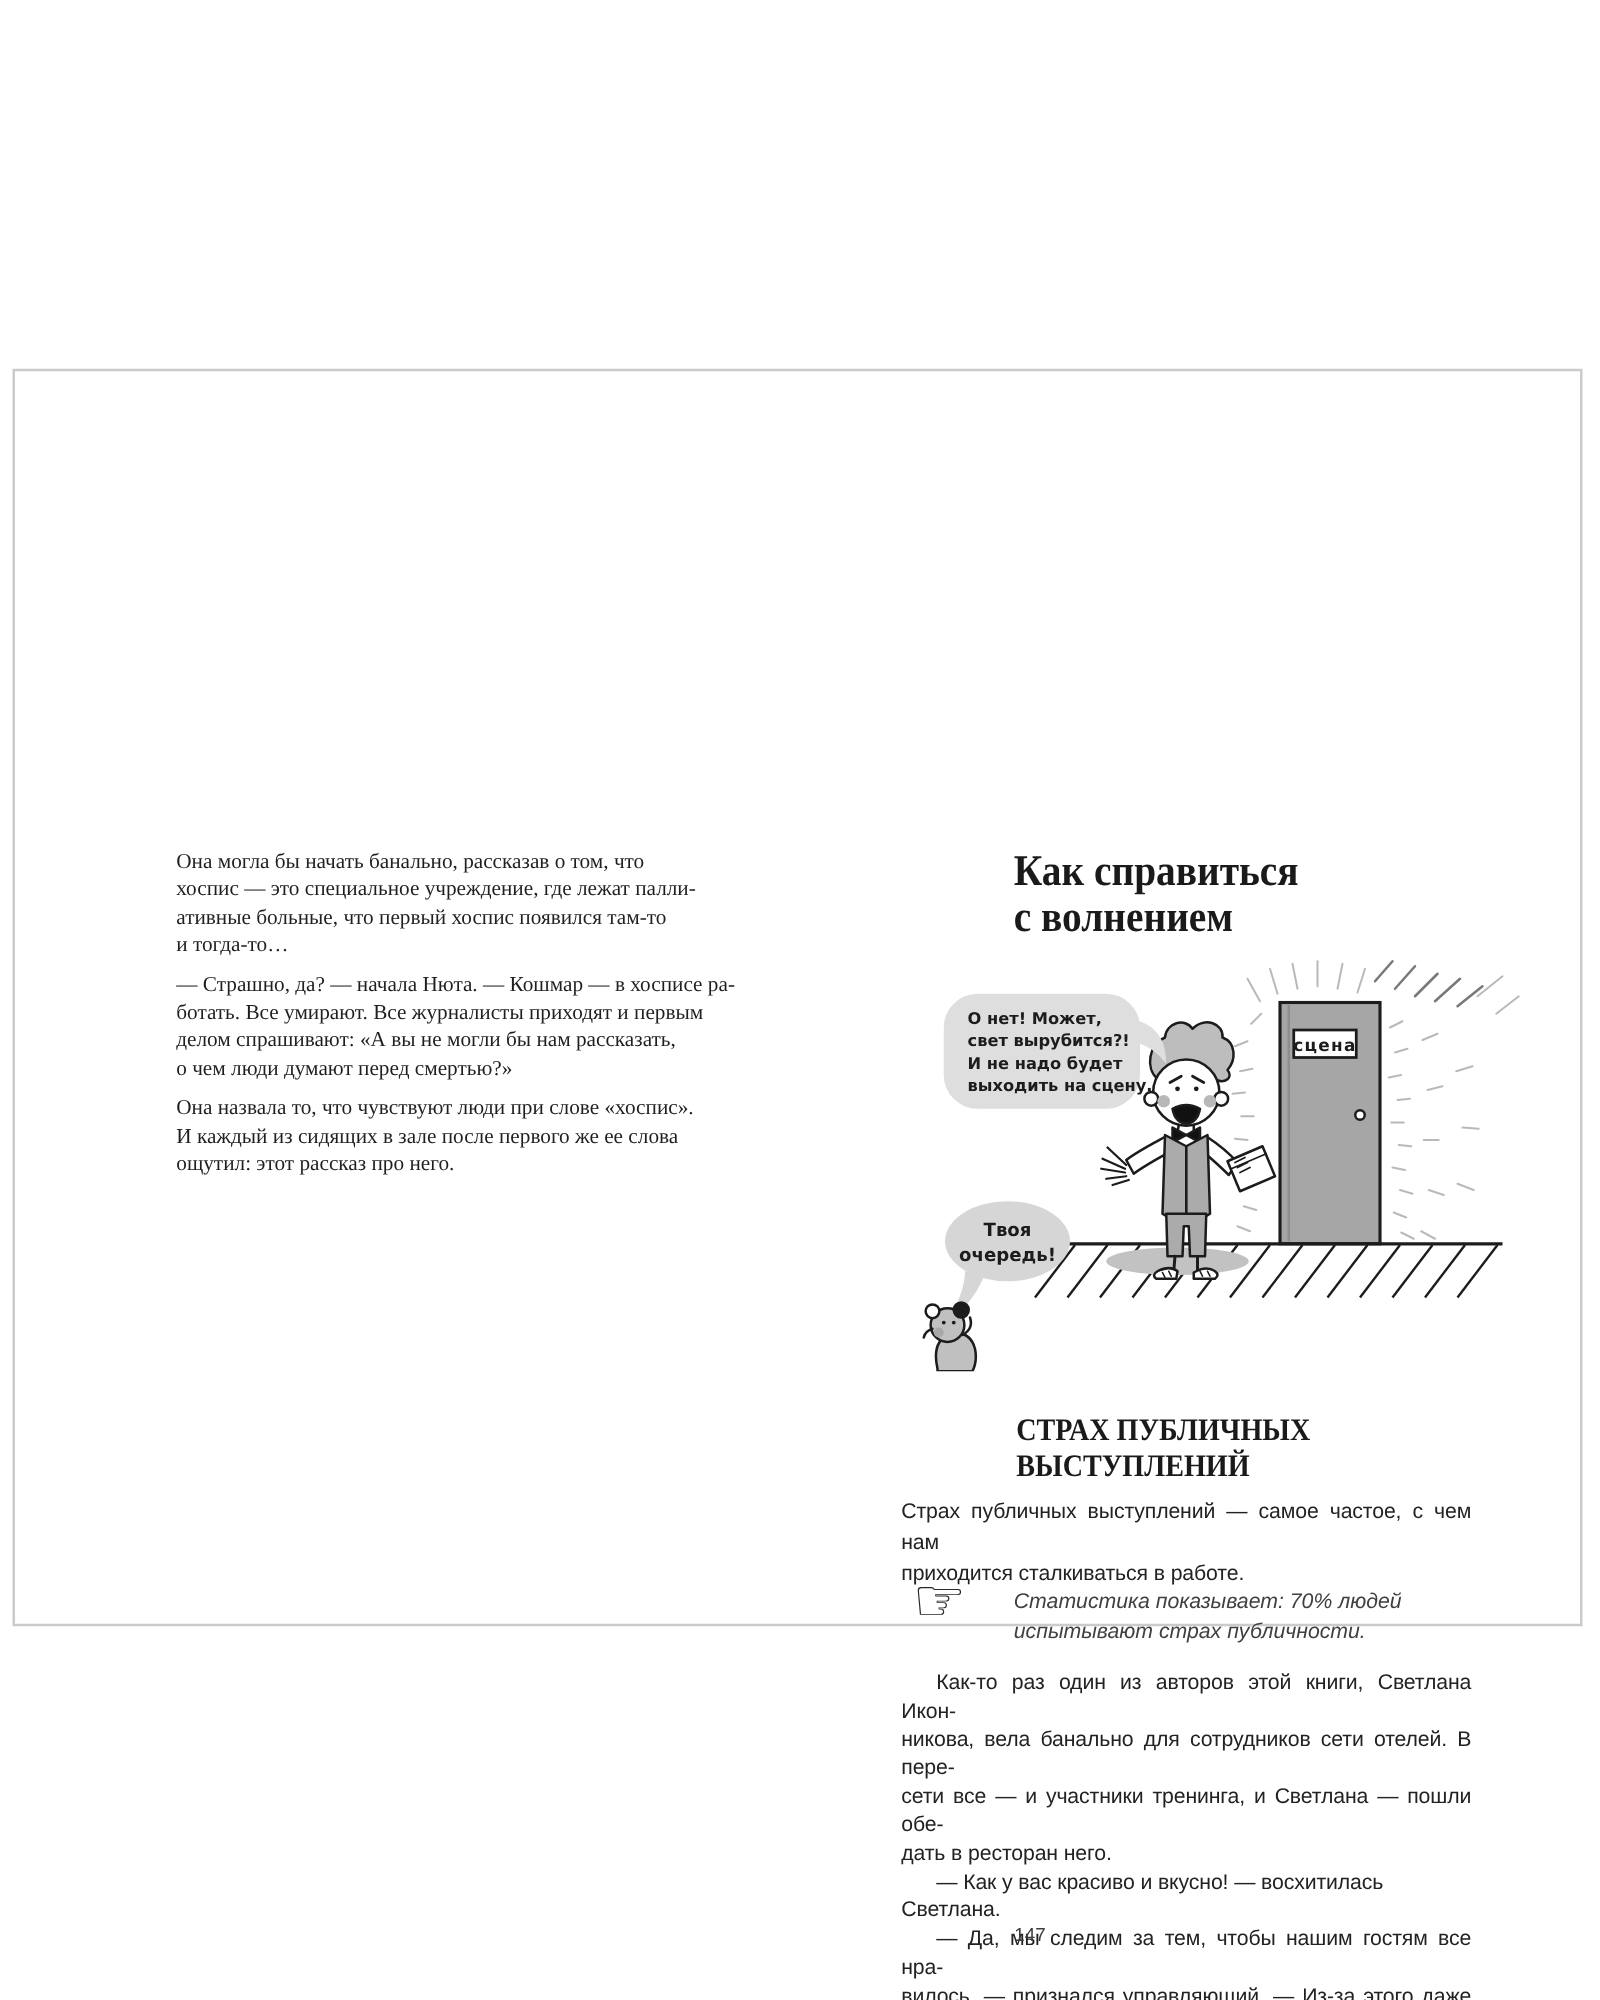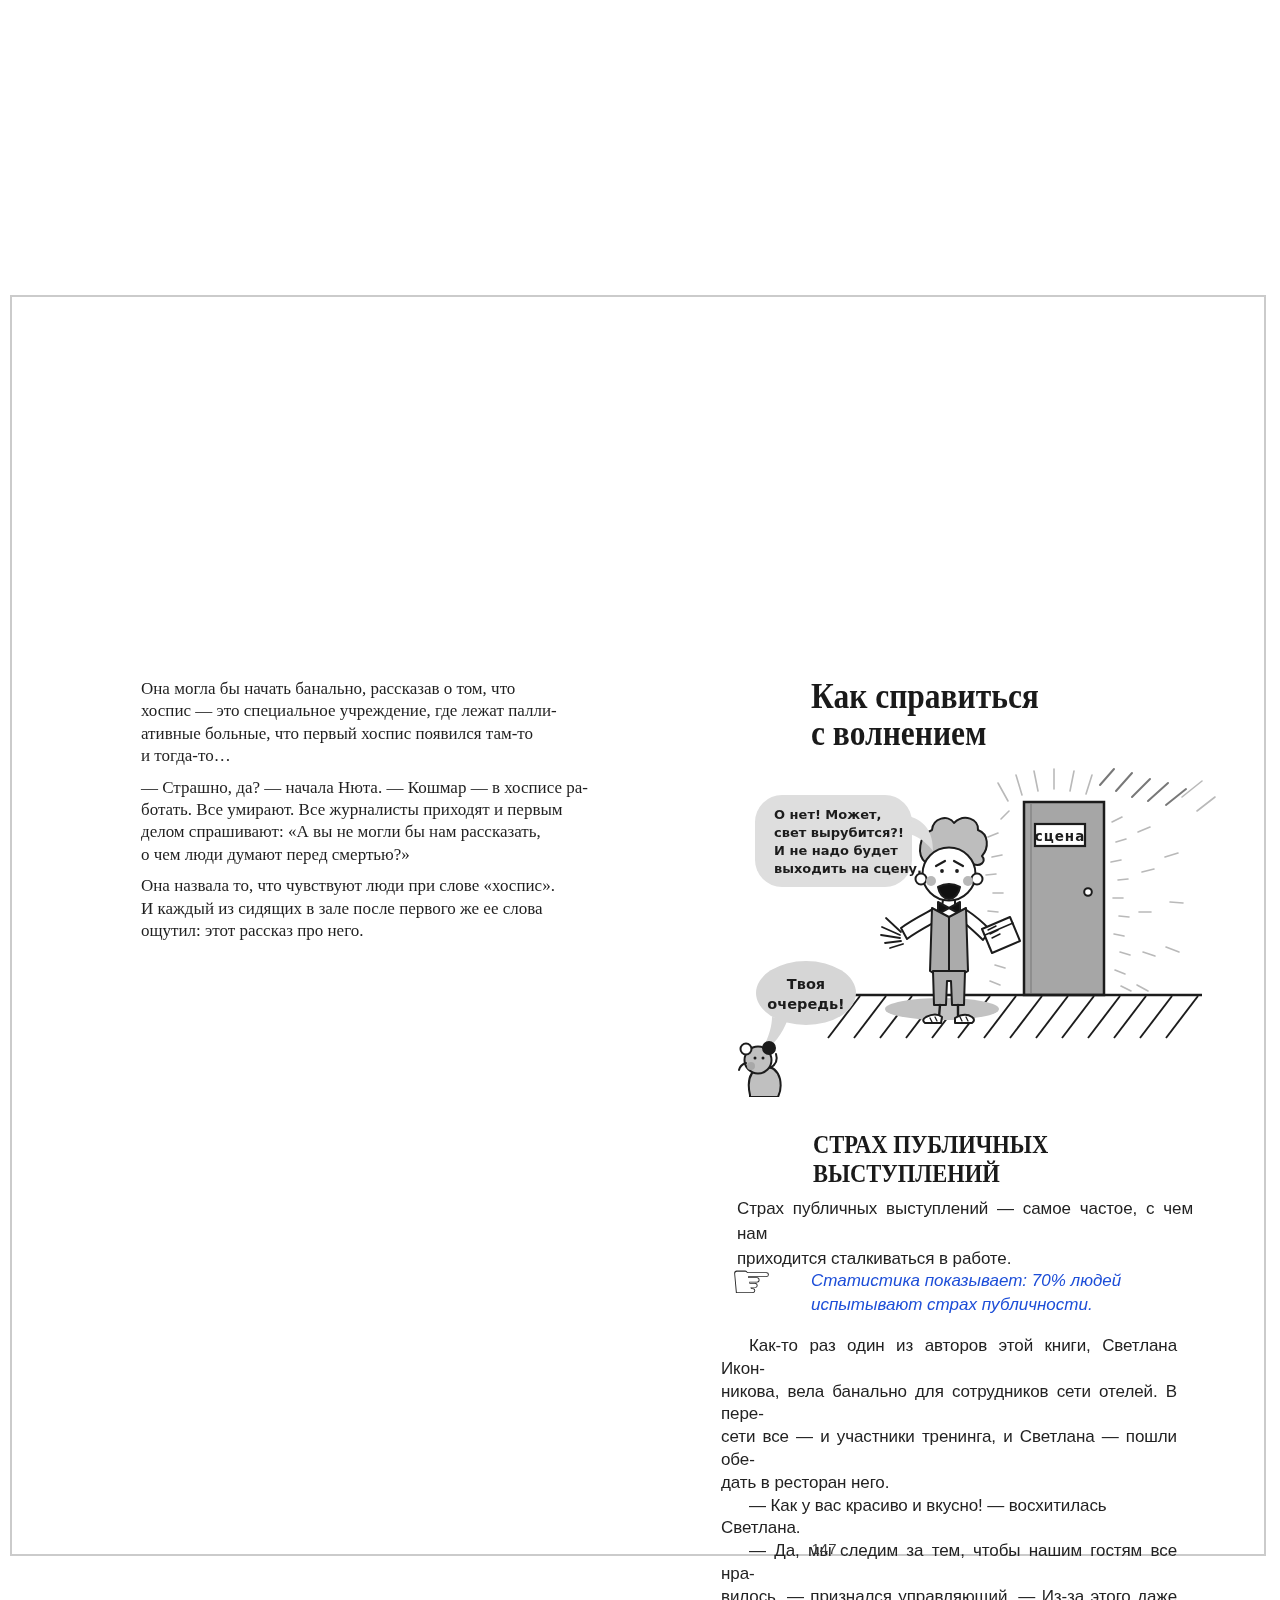--- a/index.html
+++ b/index.html
@@ -1,38 +1,38 @@
 <!DOCTYPE html>
 <html><head>
 <meta charset="utf-8">
 <style>
   html,body{margin:0;padding:0;background:#ffffff;width:1280px;height:1600px;position:relative;
             font-family:"Liberation Sans",sans-serif;}
   *{box-sizing:border-box;}
-  .frame{position:absolute;left:10px;top:295px;width:1256px;height:1261px;
+  .frame{position:absolute;left:10px;top:295px;width:1256px;height:1006px;
          border:2px solid #cbcbcb;background:#fff;}
 
   
   .left-col{position:absolute;left:129px;top:381px;width:452px;color:#1f1f1f;
             font-family:"Liberation Serif",serif;font-size:17px;line-height:22.3px;}
   .left-col p{margin:0 0 9.5px 0;}
   .ln{display:block;}
 
   
   .chapter-title{position:absolute;left:799px;top:381px;margin:0;color:#1a1a1a;
             font-family:"Liberation Serif",serif;font-weight:700;font-size:35px;line-height:37px;
             transform:scaleX(0.9);transform-origin:left top;letter-spacing:0;}
   .section-heading{position:absolute;left:801px;top:833px;margin:0;color:#1a1a1a;
             font-family:"Liberation Serif",serif;font-weight:700;font-size:25px;line-height:29px;
             transform:scaleX(0.9);transform-origin:left top;}
-  .intro{position:absolute;left:725px;top:899px;width:456px;color:#222;
+  .intro{position:absolute;left:709px;top:899px;width:456px;color:#222;
          font-size:17px;line-height:25px;letter-spacing:-0.1px;}
   .hand-icon{position:absolute;left:718px;top:956px;font-size:48px;color:#2a2a2a;
              font-family:"DejaVu Sans",sans-serif;}
-  .callout{position:absolute;left:799px;top:972px;width:380px;color:#1d4ed8;
+  .callout{position:absolute;left:799px;top:972px;width:380px;color:#404040;
            font-style:italic;font-size:17px;line-height:24px;}
   .story{position:absolute;left:709px;top:1038px;width:456px;color:#222;
          font-size:17px;line-height:22.8px;letter-spacing:-0.1px;}
   .j{text-align:justify;text-align-last:justify;}
   .ind{text-indent:28px;}
   .pagenum{position:absolute;left:780px;top:1243px;width:64px;text-align:center;
            color:#3c3c3c;font-size:15px;}
   .illu{position:absolute;left:690px;top:470px;}
   svg text{font-family:"DejaVu Sans",sans-serif;fill:#1c1c1c;}
 </style>

